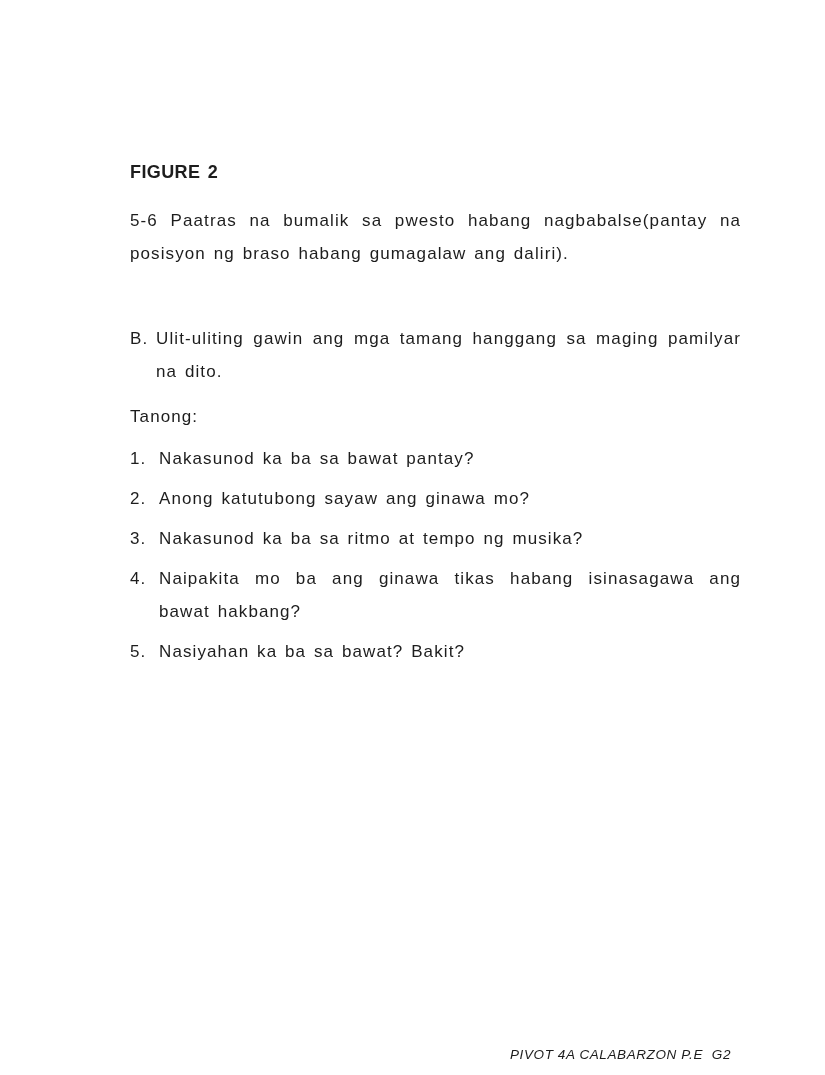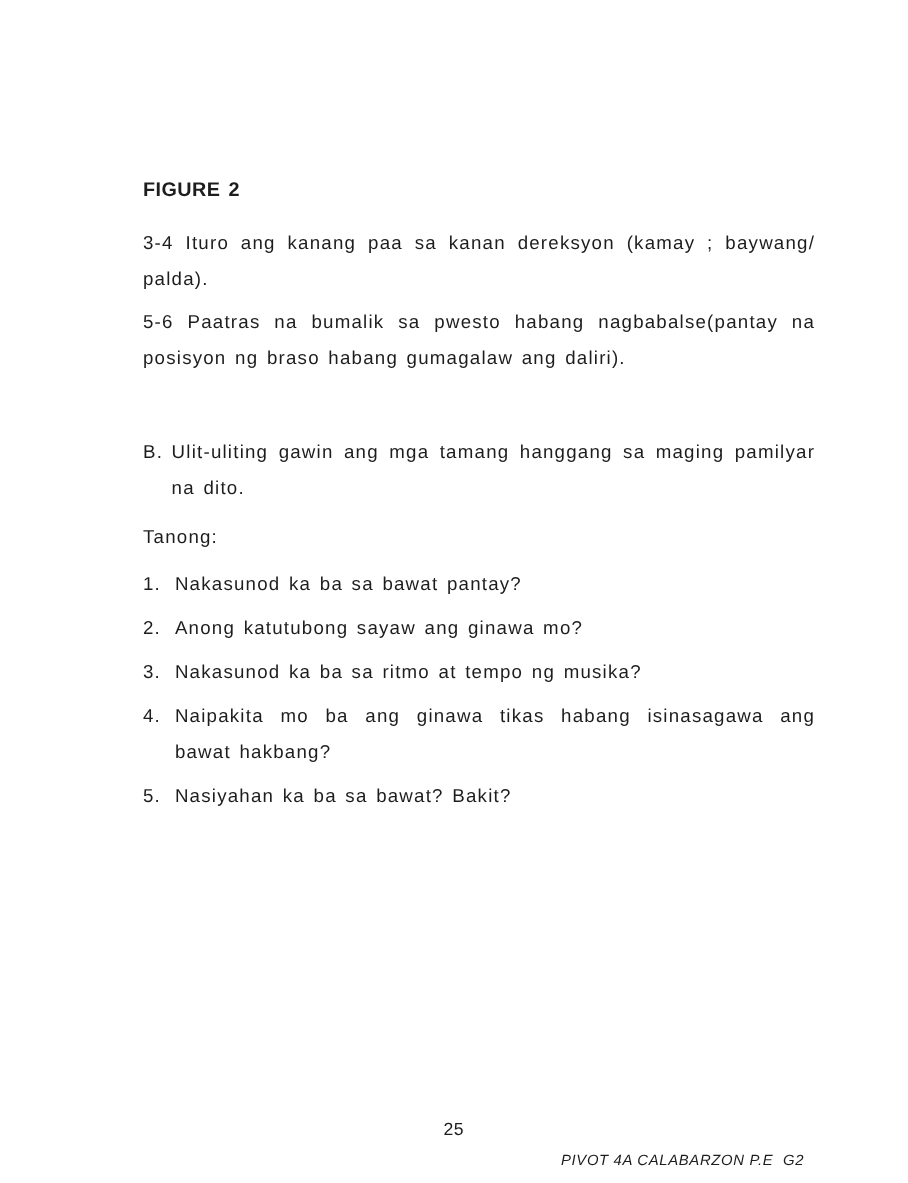--- a/index.html
+++ b/index.html
@@ -87,21 +87,20 @@
   }
 </style>
 </head>
 <body>
 
 <div class="page">
   <div class="content">
 
     <div class="heading">FIGURE 2</div>
 
-    <p class="body-par">3-4 Ituro ang kanang paa sa kanan dereksyon (kamay ; baywang/ palda).</p>
     <p class="body-par">5-6 Paatras na bumalik sa pwesto habang nagbabalse(pantay na posisyon ng braso habang gumagalaw ang daliri).</p>
 
     <div class="item-b">
       <span class="marker">B.</span>
       <span class="item-text">Ulit-uliting gawin ang mga tamang hanggang sa maging pamilyar na dito.</span>
     </div>
 
     <p class="tanong">Tanong:</p>
 
     <div class="question">
@@ -120,16 +119,15 @@
       <span class="qmarker">4.</span>
       <span class="qtext">Naipakita mo ba ang ginawa tikas habang isinasagawa ang bawat hakbang?</span>
     </div>
     <div class="question">
       <span class="qmarker">5.</span>
       <span class="qtext">Nasiyahan ka ba sa bawat? Bakit?</span>
     </div>
 
   </div>
 
-  <div class="page-number">25</div>
   <div class="footer-source">PIVOT 4A CALABARZON P.E  G2</div>
   <div class="watermark">www.modyul.online</div>
 </div>
 
 </body></html>

